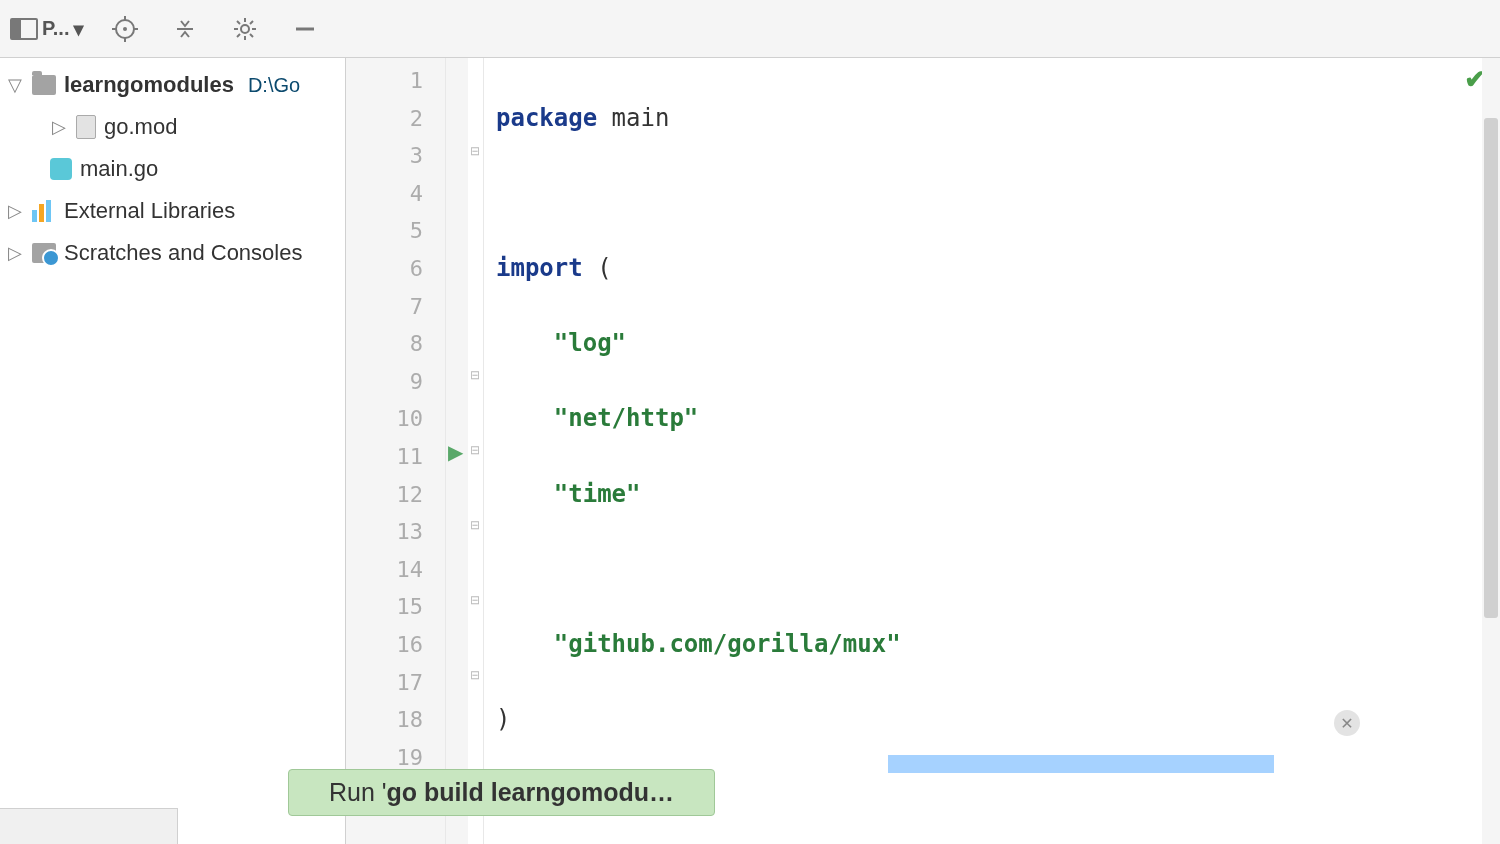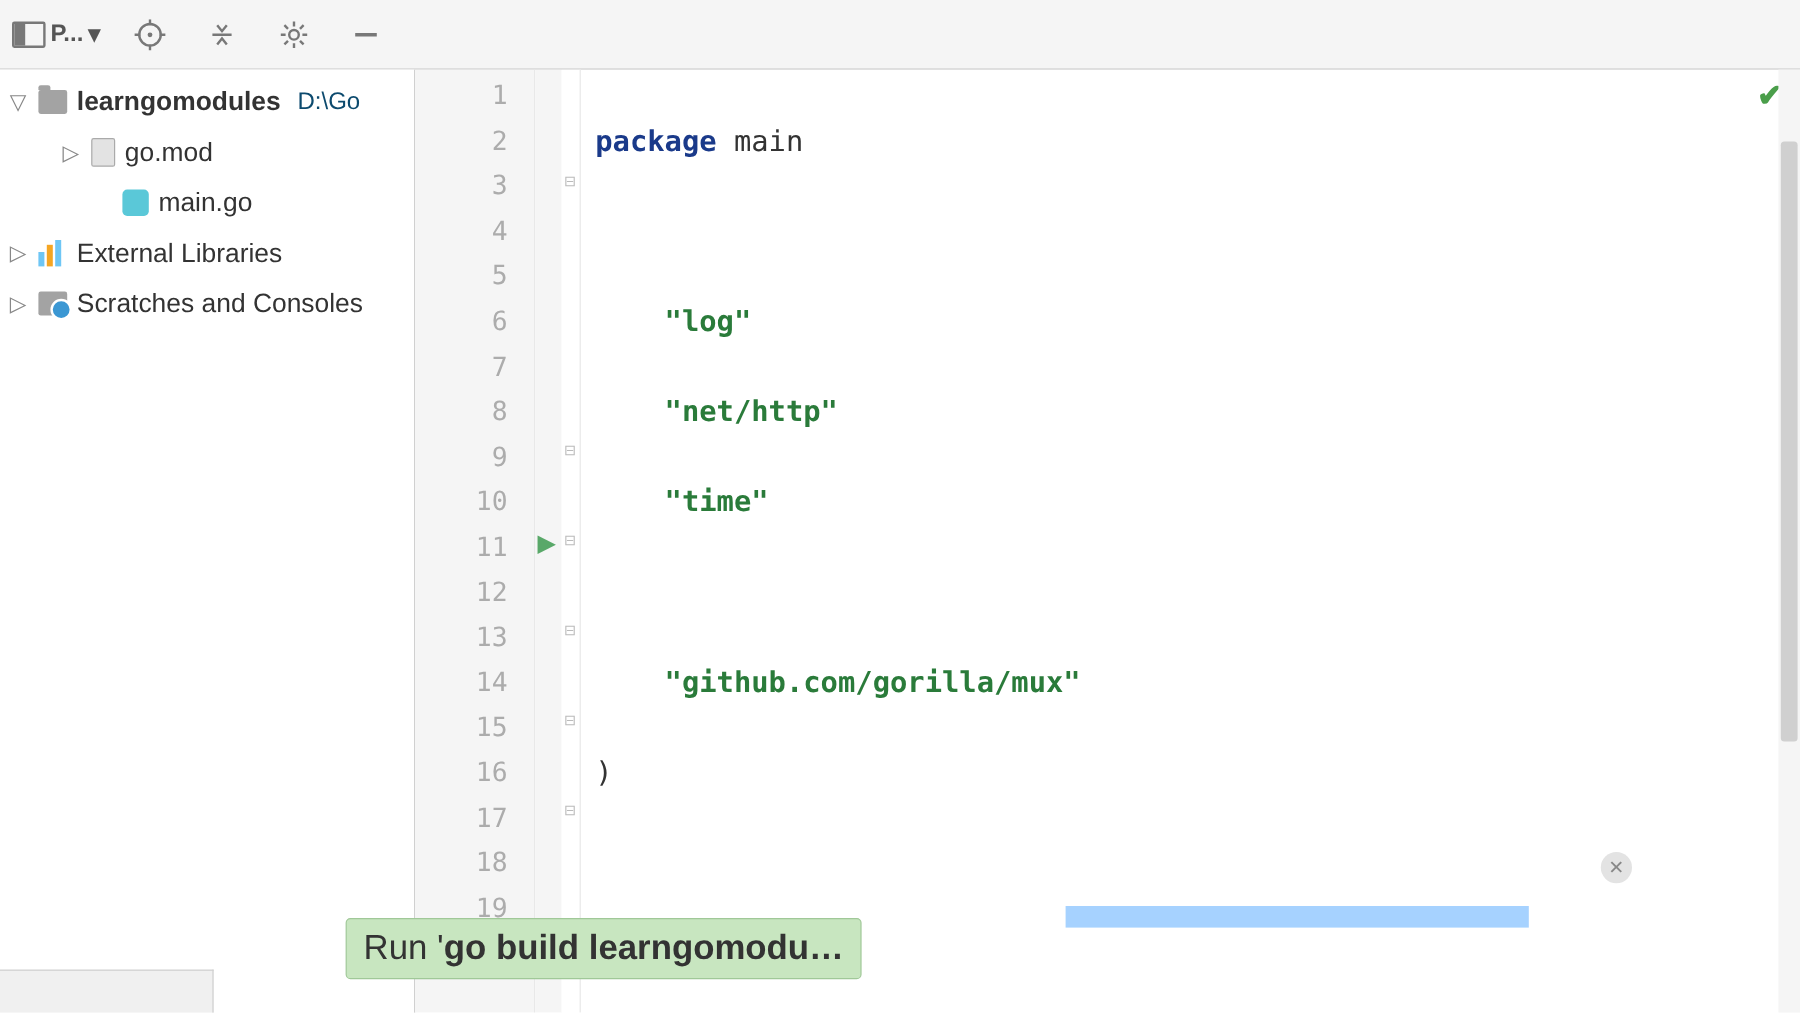--- a/index.html
+++ b/index.html
@@ -23,40 +23,40 @@
 .tree-row .go-icon { width: 22px; height: 22px; background:#5ac8d8; border-radius:4px; display:inline-block; position:relative;}
 .tree-row .lib-icon { width:24px; height:22px; display:inline-flex; gap:2px; align-items:flex-end;}
 .tree-row .lib-icon span{width:5px;background:#f5a623;}
 .tree-row .lib-icon span:nth-child(1){height:12px;background:#6ec6f5;}
 .tree-row .lib-icon span:nth-child(2){height:18px;background:#f5a623;}
 .tree-row .lib-icon span:nth-child(3){height:22px;background:#6ec6f5;}
 .tree-row .scratch-icon{width:24px;height:20px;background:#a3a3a3;border-radius:2px;display:inline-block;position:relative;}
 .tree-row .scratch-icon::after{content:'';position:absolute;right:-4px;bottom:-4px;width:14px;height:14px;background:#3b97d3;border-radius:50%;border:2px solid #fff;}
 .tree-row .path { color: #0c4a6e; font-size: 20px; margin-left:6px;}
 .indent1 { padding-left: 50px; }
-.indent2 { padding-left: 102px; }
+.indent2 { padding-left: 50px; }
 
 .editor-wrap { flex: 1; display: flex; position: relative; overflow: hidden; }
 .gutter { width: 100px; background: #f5f5f5; border-right: 1px solid #e8e8e8; text-align: right; padding-right: 22px; font-family: "Consolas","Menlo",monospace; font-size: 22px; color: #acacac; line-height: 37.6px; padding-top:4px;}
 .gutter .ln{height:37.6px; display:block; position:relative;}
 .run-gutter{width:22px;background:#f5f5f5; position:relative;}
 .run-tri{position:absolute; left:2px; color:#59a869; font-size:20px;}
 .fold-gutter{width:16px;background:#fff;border-right:1px solid #e8e8e8;position:relative;}
 .fold-mark{position:absolute;left:2px;color:#bbb;font-size:12px;}
 
 .code { flex:1; font-family: "Consolas","Menlo",monospace; font-size: 24px; line-height: 37.6px; padding:4px 0 0 12px; white-space: pre; color:#333; position:relative; overflow:hidden;}
 .code .line{height:37.6px; display:block;}
 .kw{color:#1a3a8a;font-weight:600;}
 .str{color:#2a7b3a;font-weight:600;}
 
 .status-ok{position:absolute;top:6px;right:14px;color:#4a9e4a;font-size:26px;font-weight:bold;}
 
 .selection{position:absolute;background:#a6d2ff;height:18px;}
 
-.hint-bar{position:absolute;left:288px;bottom:28px;background:#c8e6c0;border:1px solid #a0c898;border-radius:4px;padding:8px 14px;font-size:29px;color:#333;display:flex;align-items:center;}
+.hint-bar{position:absolute;left:288px;bottom:28px;background:#c8e6c0;border:1px solid #a0c898;border-radius:4px;padding:8px 40px;font-size:25px;color:#333;display:flex;align-items:center;}
 .hint-bar b{font-weight:700;text-align:right;}
 .hint-close{position:absolute;right:140px;bottom:108px;width:26px;height:26px;border-radius:50%;background:#e3e3e3;color:#888;display:flex;align-items:center;justify-content:center;font-size:16px;}
 
 .bottom-strip{position:absolute;left:0;bottom:0;width:178px;height:36px;background:#f0f0f0;border-top:1px solid #d0d0d0;border-right:1px solid #d0d0d0;}
 
 .scrollbar-v{position:absolute;right:0;top:58px;bottom:0;width:18px;background:#f5f5f5;}
 .scrollbar-thumb{position:absolute;right:2px;top:60px;width:14px;height:500px;background:#d0d0d0;border-radius:3px;}
 </style>
 </head>
 <body>
@@ -170,20 +170,21 @@
       <span class="fold-mark" style="top:310px">⊟</span>
       <span class="fold-mark" style="top:385px">⊟</span>
       <span class="fold-mark" style="top:460px">⊟</span>
       <span class="fold-mark" style="top:535px">⊟</span>
       <span class="fold-mark" style="top:610px">⊟</span>
     </div>
 
     <div class="code">
 <span class="line"><span class="kw">package</span> <span>main</span></span>
 <span class="line"></span>
+<span class="line"><span class="kw">import</span> <span>(</span></span>
 <span class="line">    <span class="str">"log"</span></span>
 <span class="line">    <span class="str">"net/http"</span></span>
 <span class="line">    <span class="str">"time"</span></span>
 <span class="line"></span>
 <span class="line">    <span class="str">"github.com/gorilla/mux"</span></span>
 <span class="line"><span>)</span></span>
 <span class="line"></span>
 
 
 

